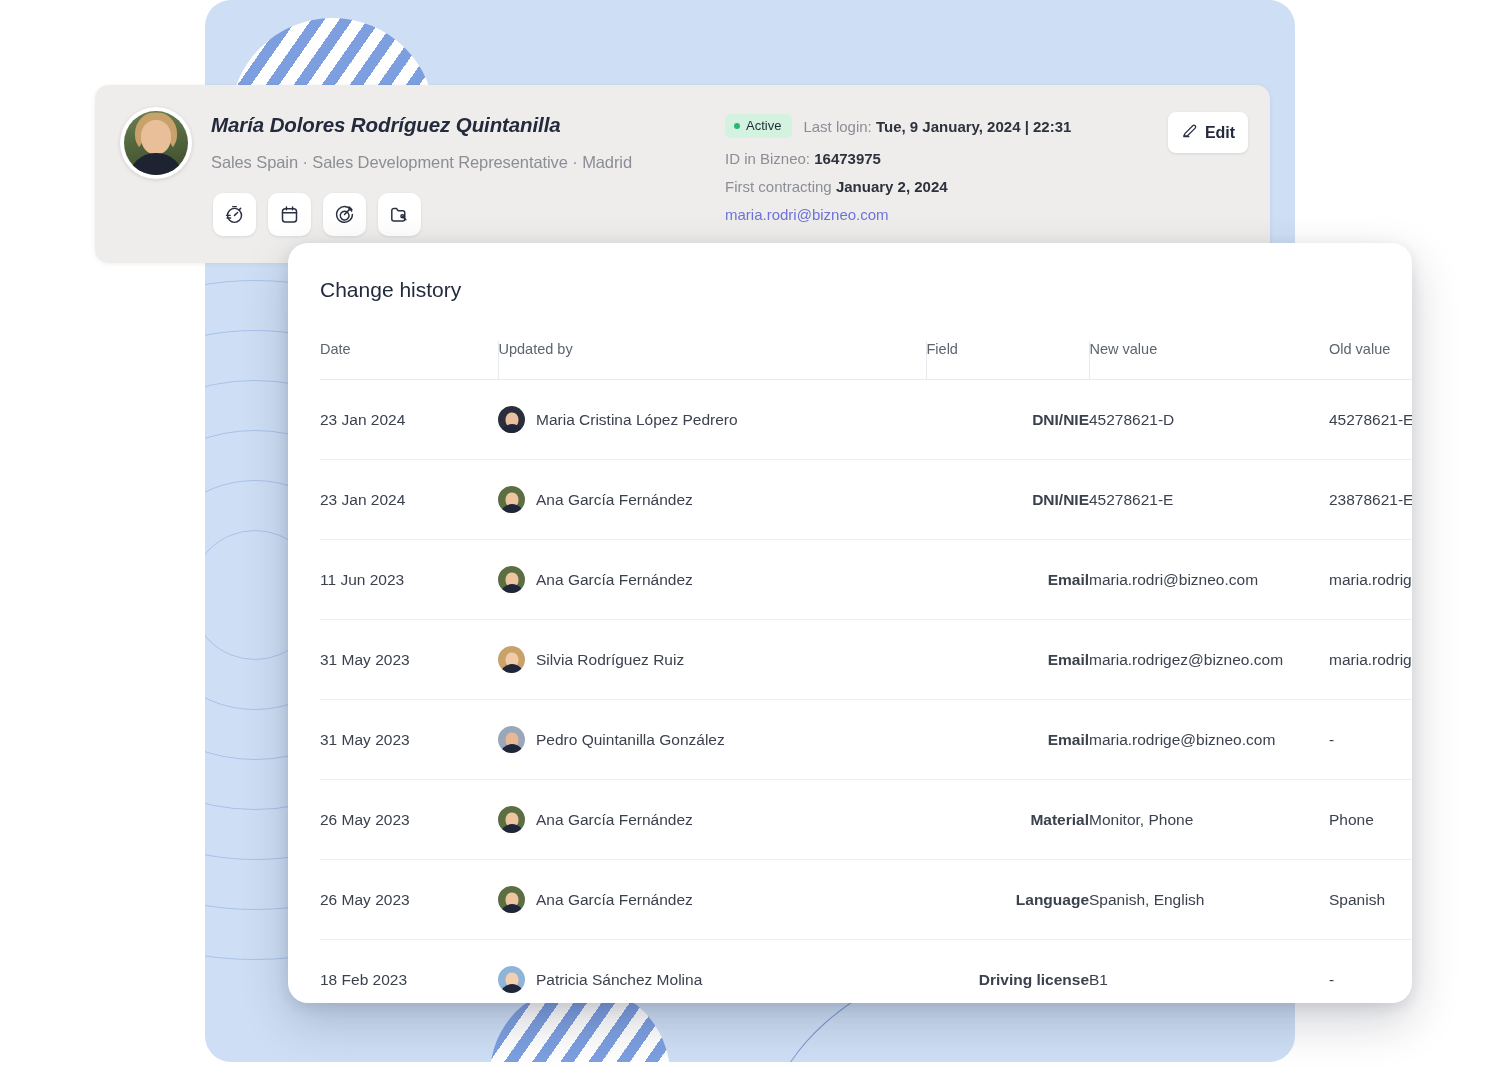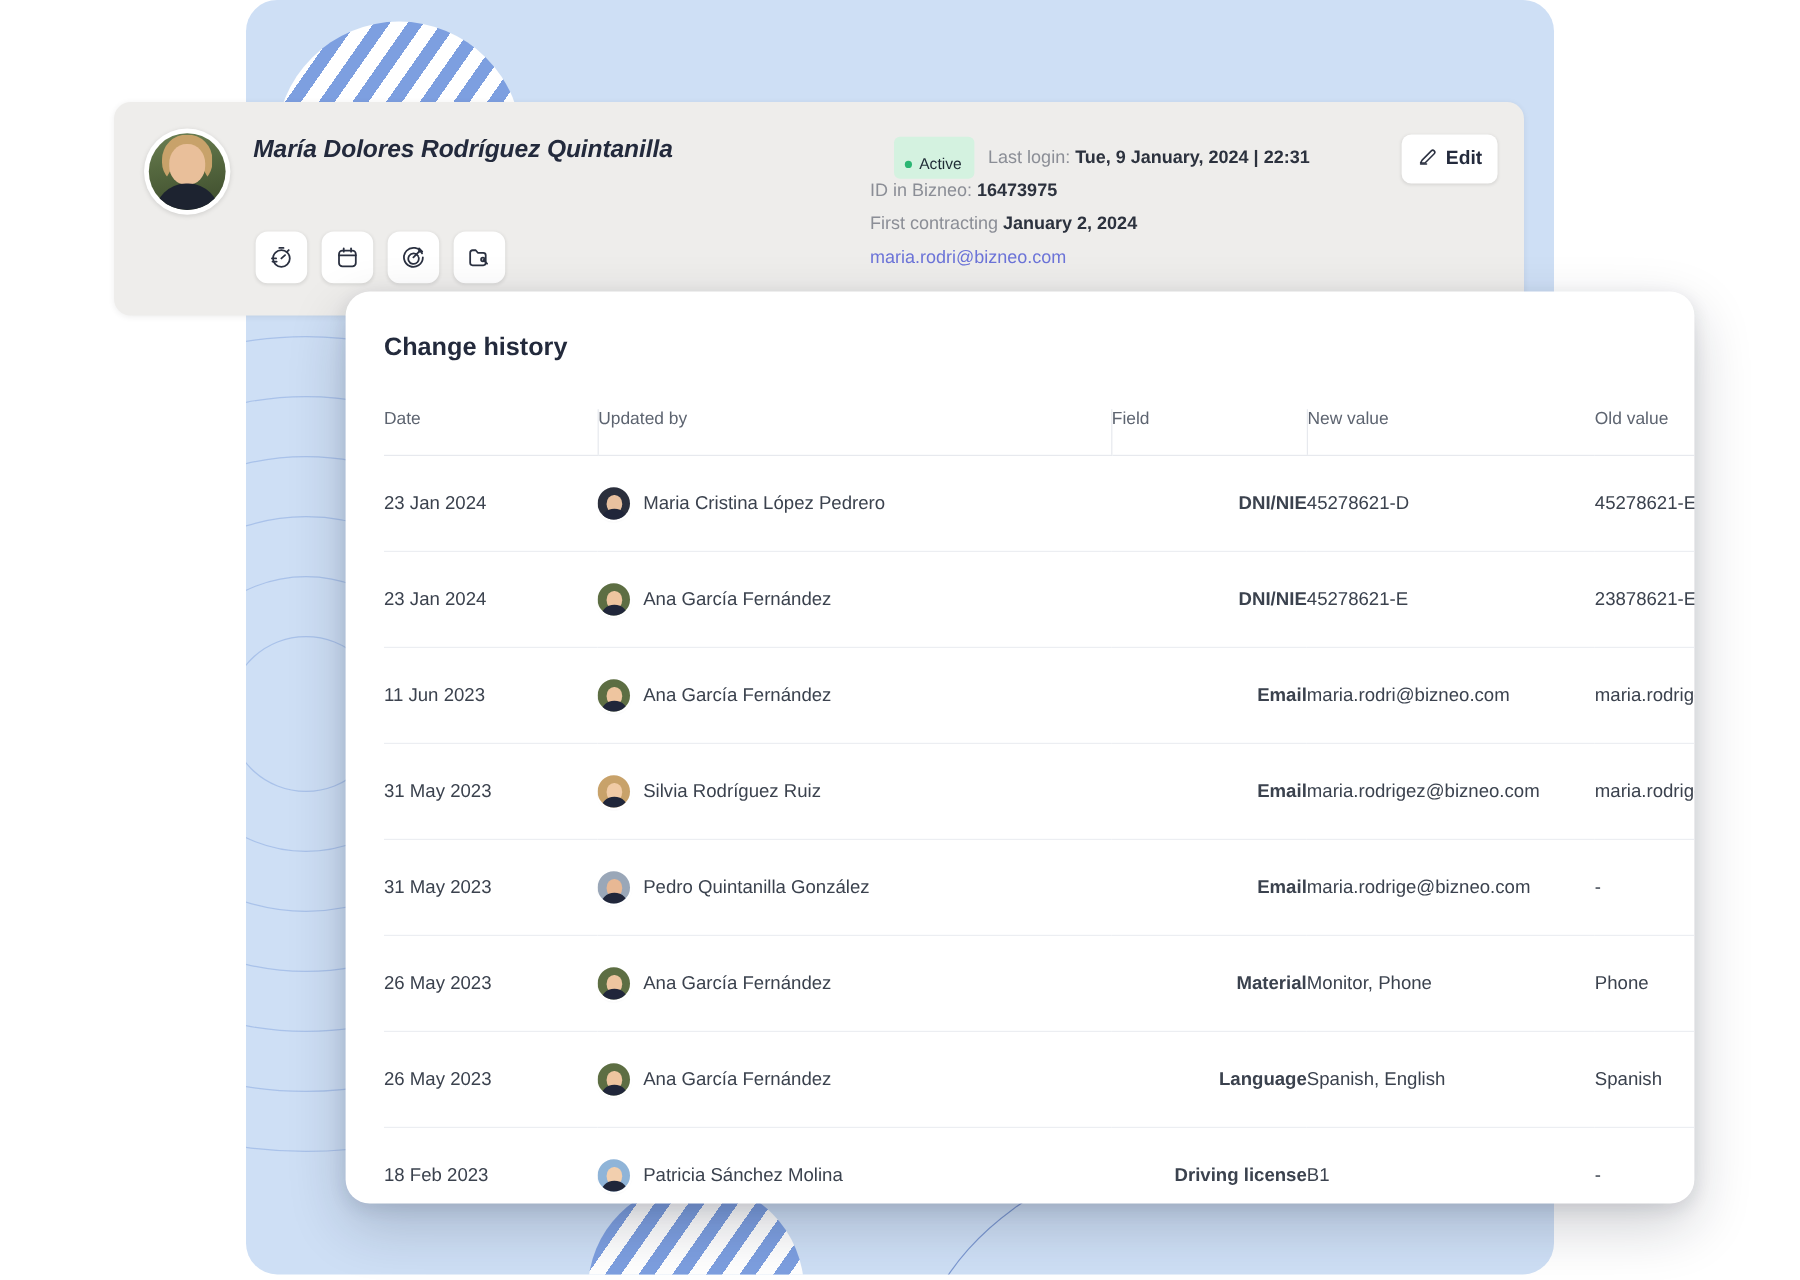--- a/index.html
+++ b/index.html
@@ -172,24 +172,23 @@
     align-items: center;
     gap: 11px;
   }
   .badge {
     display: inline-flex;
     align-items: center;
     gap: 6px;
     background: #d4f2e0;
     color: #1f2b35;
     font-size: 13px;
-    padding: 15px 11px 5px 9px;
+    padding: 4px 11px 5px 9px;
     border-radius: 5px;
     white-space: nowrap;
-    margin-left: 20px;
   }
   .badge .dot {
     width: 6px; height: 6px;
     border-radius: 50%;
     background: #2bb673;
   }
   .info-line {
     font-size: 15px;
     color: #8b8e96;
     white-space: nowrap;
@@ -237,21 +236,21 @@
     border-radius: 20px;
     box-shadow: 0 18px 48px rgba(20,25,45,.20), 0 4px 14px rgba(20,25,45,.10);
     overflow: hidden;
   }
 
   .history-title {
     position: absolute;
     left: 32px;
     top: 35px;
     font-size: 21px;
-    font-weight: 700;
+    font-weight: 400;
     color: #232a3c;
   }
 
   table.history {
     position: absolute;
     left: 32px;
     top: 98px;
     width: 1052px;
     border-collapse: collapse;
     table-layout: fixed;
@@ -349,20 +348,21 @@
 
     <div class="avatar-wrap">
       <div class="avatar-img">
         <span class="hair"></span>
         <span class="face"></span>
         <span class="body"></span>
       </div>
     </div>
 
     <div class="emp-name">María Dolores Rodríguez Quintanilla</div>
+    <div class="emp-meta">Sales Spain · Sales Development Representative · Madrid</div>
 
     <div class="icon-row">
 
       <div class="icon-btn">
         <span>
           <svg width="21" height="21" viewBox="0 0 24 24" fill="none" stroke="#2a3040" stroke-width="1.7" stroke-linecap="round" stroke-linejoin="round">
             <circle cx="12" cy="13" r="8"></circle>
             <path d="M12 13l3.5-3.2"></path>
             <path d="M10 3h4"></path>
             <path d="M17.4 6.6l1.6-1.6"></path>

